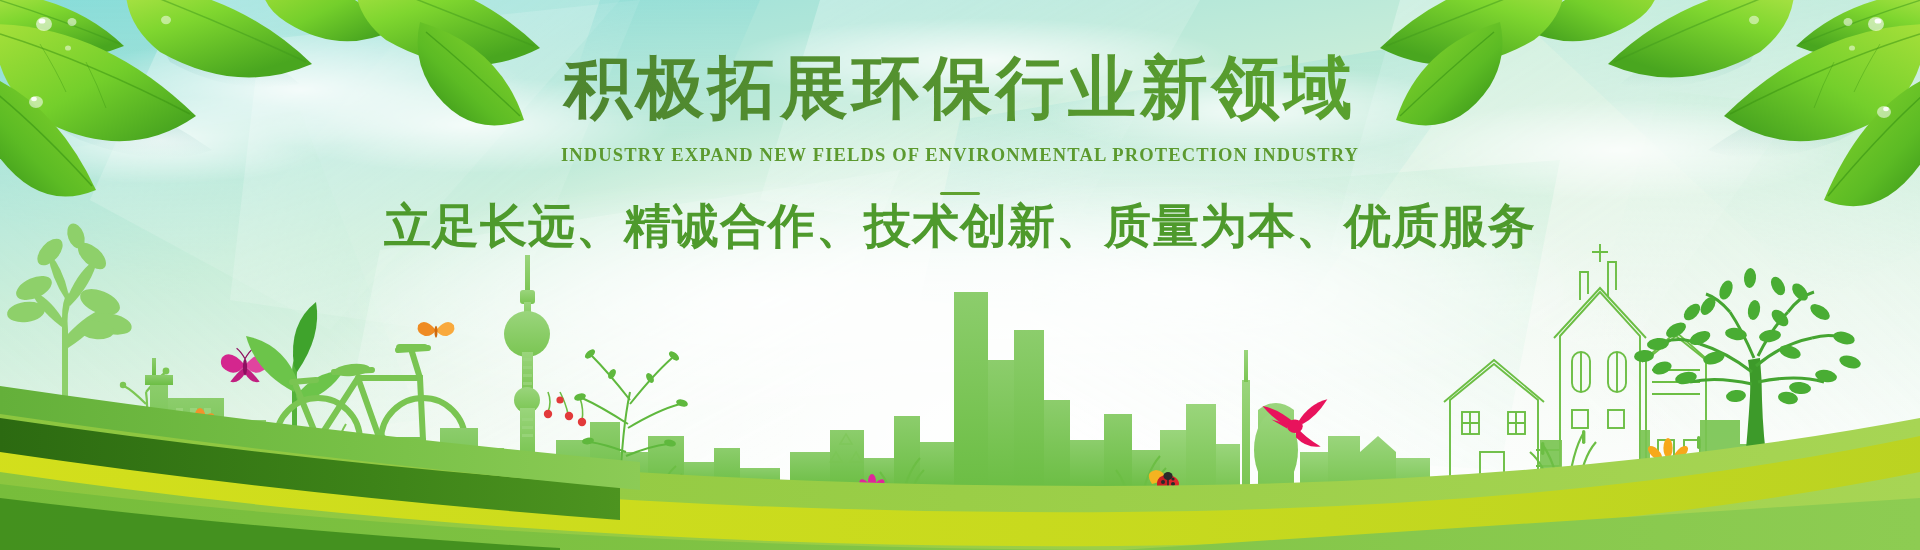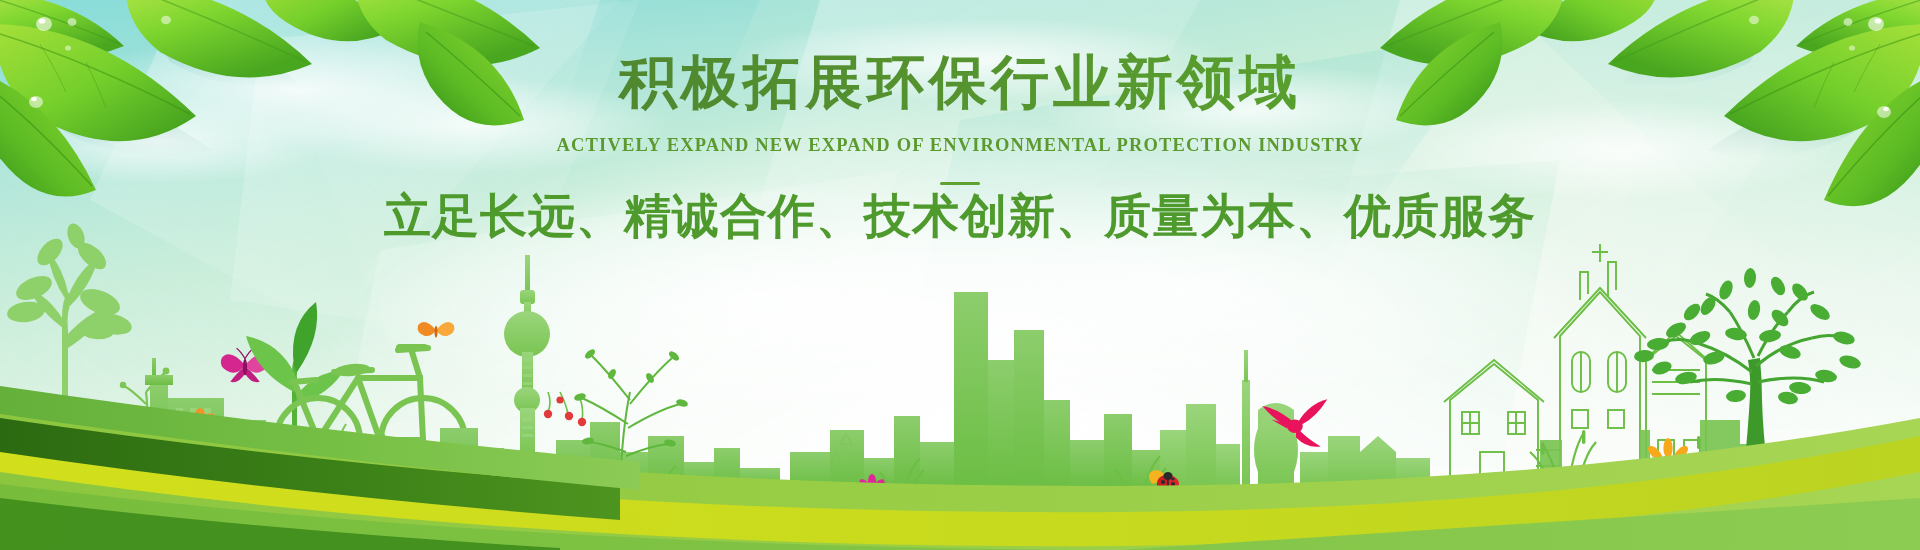--- a/index.html
+++ b/index.html
@@ -28,21 +28,21 @@
 
   
   .text-block {
     position:absolute;
     left:0; right:0; top:52px;
     text-align:center;
     z-index:40;
   }
   .title {
     font-family:"Liberation Serif", serif;
-    font-size:58px;
+    font-size:68px;
     font-weight:bold;
     letter-spacing:4px;
     line-height:1.08;
     background:linear-gradient(90deg,#44762b 0%, #4c8130 22%, #54922f 48%, #5aa32e 74%, #63ad31 100%);
     -webkit-background-clip:text;
     background-clip:text;
     color:transparent;
     -webkit-text-fill-color:transparent;
     text-shadow:none;
     white-space:nowrap;
@@ -521,21 +521,21 @@
     </g>
     <g fill="#6cbe44">
       <rect x="1582" y="430" width="3.4" height="14" rx="1.7"></rect>
       <rect x="1541" y="442" width="3.4" height="13" rx="1.7"></rect>
       <rect x="1697" y="436" width="3.4" height="13" rx="1.7"></rect>
     </g>
   </svg>
 
   <div class="text-block">
     <div class="title">积极拓展环保行业新领域</div>
-    <div class="subtitle">ACTIVELY EXPAND NEW EXPAND OF ENVIRONMENTAL PROTECTION INDUSTRY</div>
+    <div class="subtitle">INDUSTRY EXPAND NEW FIELDS OF ENVIRONMENTAL PROTECTION INDUSTRY</div>
     <div class="divider"></div>
     <div class="slogan">立足长远、精诚合作、技术创新、质量为本、优质服务</div>
   </div>
 
   <svg class="layer ribbons" width="1920" height="550" viewBox="0 0 1920 550" preserveAspectRatio="none">
     <defs>
       <linearGradient id="rb1" x1="0" y1="0" x2="1" y2="0">
         <stop offset="0%" stop-color="#64b03a"></stop>
         <stop offset="55%" stop-color="#77c046"></stop>
         <stop offset="100%" stop-color="#8ccb56"></stop>

